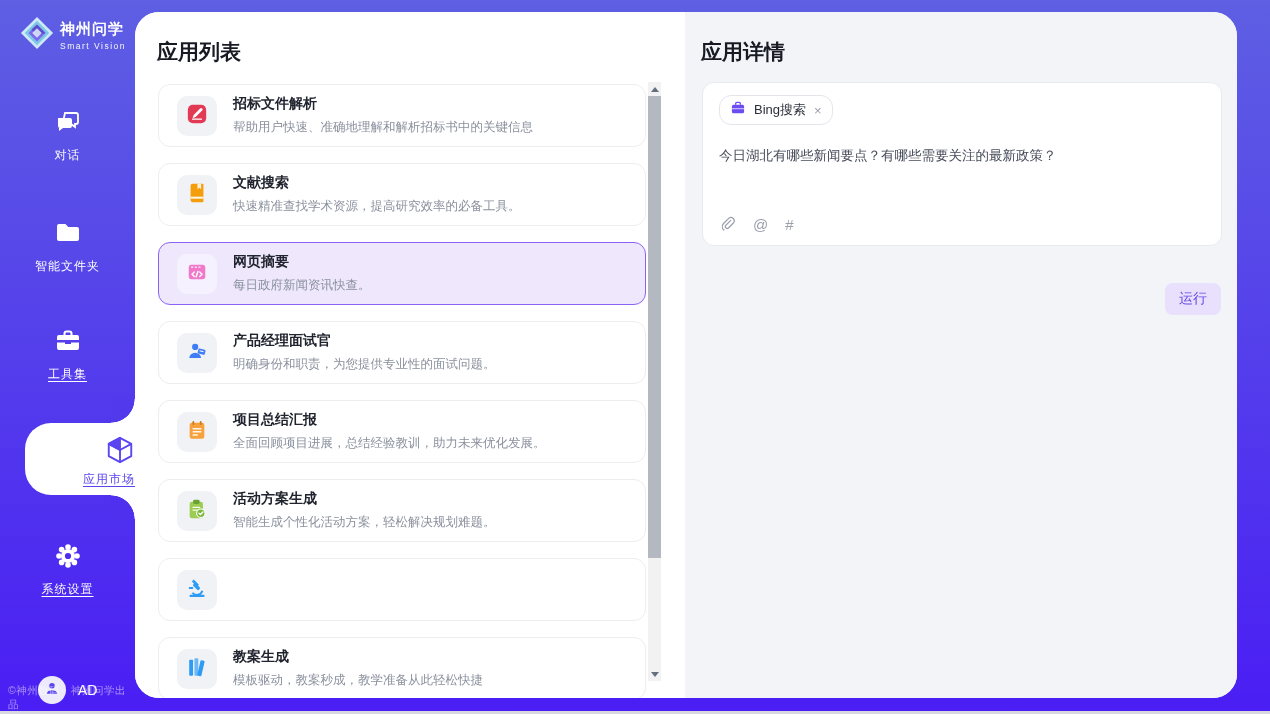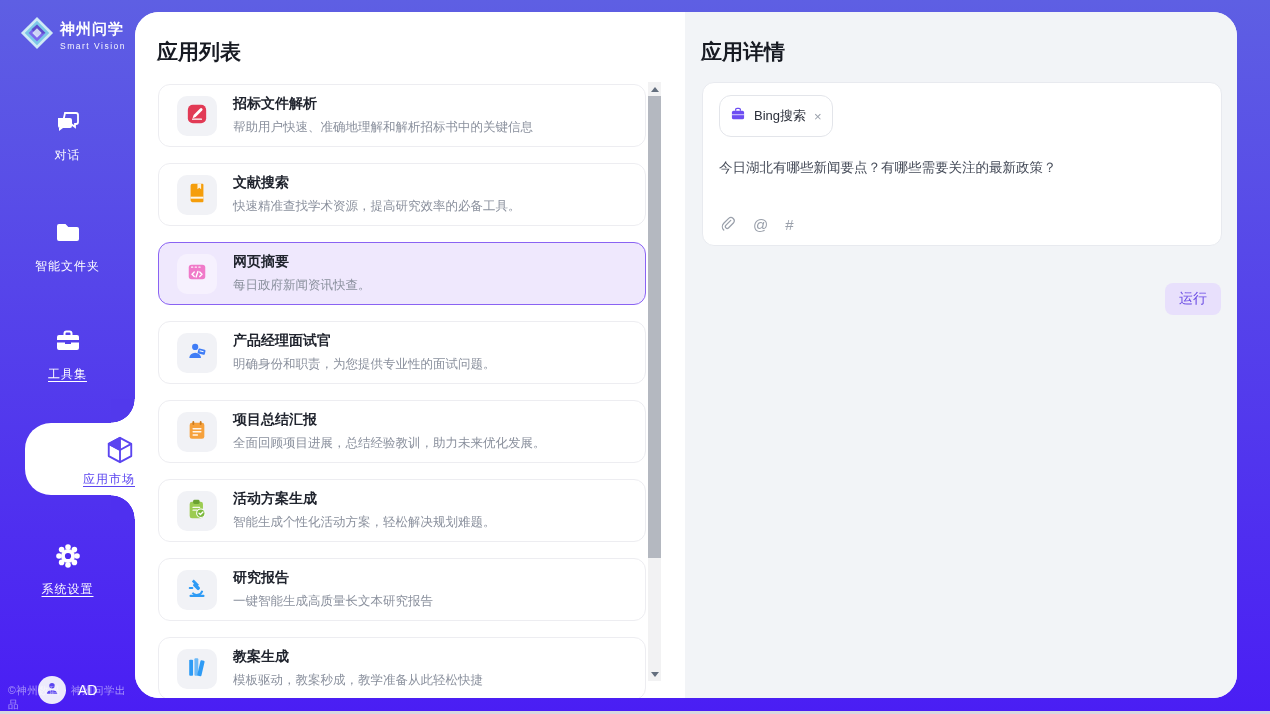--- a/index.html
+++ b/index.html
@@ -58,21 +58,21 @@
   .sb-up { top:1px; } .sb-down { bottom:1px; }
   .tri-up { width:0; height:0; border-left:4px solid transparent; border-right:4px solid transparent;
             border-bottom:5px solid #646f7e; }
   .tri-down { width:0; height:0; border-left:4px solid transparent; border-right:4px solid transparent;
             border-top:5px solid #646f7e; }
   .sb-thumb { position:absolute; left:0; top:14px; width:13px; height:462px; background:#b4b8c0; cursor:pointer; }
 
   .detail-panel { position:absolute; left:550px; top:0; width:552px; height:686px; background:#f2f4f7; }
   .input-card { position:absolute; left:17px; top:70px; width:520px; height:164px; background:#fff;
             border:1px solid #e8eaef; border-radius:12px; padding:12px 16px; }
-  .tool-tag { display:inline-flex; align-items:center; height:42px; padding:0 10px;
+  .tool-tag { display:inline-flex; align-items:center; height:30px; padding:0 10px;
             border:1px solid #e3e5ea; border-radius:12px; background:#fff; cursor:pointer; }
   .tool-tag svg { width:16px; height:16px; }
   .tag-label { font-size:13px; color:#2b2f3a; margin-left:8px; }
   .tag-close { font-size:13px; color:#9aa0ab; margin-left:8px; cursor:pointer; }
   .query-text { margin-top:21px; font-size:13.5px; color:#454b58; line-height:1.5; cursor:text; }
   .attach-row { position:absolute; left:16px; bottom:12px; display:flex; align-items:center; gap:17px; }
   .attach-row .aicon { color:#9aa0ab; font-size:15px; cursor:pointer; display:flex; align-items:center; }
   .attach-row svg { width:17px; height:17px; }
   .run-row { position:absolute; right:16px; top:259px;margin-top:12px; }
   .run-btn { background:#e8e0fc; color:#6a4be4; border:none; border-radius:8px; padding:7px 14px;
@@ -269,24 +269,20 @@
         <div class="card">
           <span class="tile">
               <span><svg viewBox="0 0 24 24" fill="#2e9bf5">
                   <path d="M8.5 2.8 l5.6 5.6 -2.1 2.1 -5.6 -5.6 z"></path>
                   <rect x="9.6" y="6.2" width="3.8" height="8.6" rx="1.4" transform="rotate(-45 11.5 10.5)"></rect>
                   <path d="M6.2 17.8 a7.2 7.2 0 0 0 12.6 -2.6 l-2 -.5 a5.2 5.2 0 0 1 -9 1.9 z"></path>
                   <rect x="3.8" y="19.3" width="16.4" height="2.5" rx="1.2"></rect>
                   <rect x="3" y="11" width="5" height="2" rx="1"></rect>
                 </svg></span>
             </span>
-          <span class="card-text">
-            <span class="card-title" style="display:block">研究报告</span>
-            <span class="card-desc" style="display:block">一键智能生成高质量长文本研究报告</span>
-          </span>
         </div>
 
         <div class="card">
           <span class="tile">
               <span><svg viewBox="0 0 24 24" fill="#2e9bf5">
                   <rect x="3.5" y="4" width="4.2" height="17.5" rx="1"></rect>
                   <rect x="9.2" y="2.5" width="4.2" height="19" rx="1" fill="#6db9f8"></rect>
                   <rect x="14" y="4.8" width="4.6" height="17.2" rx="1" transform="rotate(13 16.3 13.4)"></rect>
                 </svg></span>
             </span>

